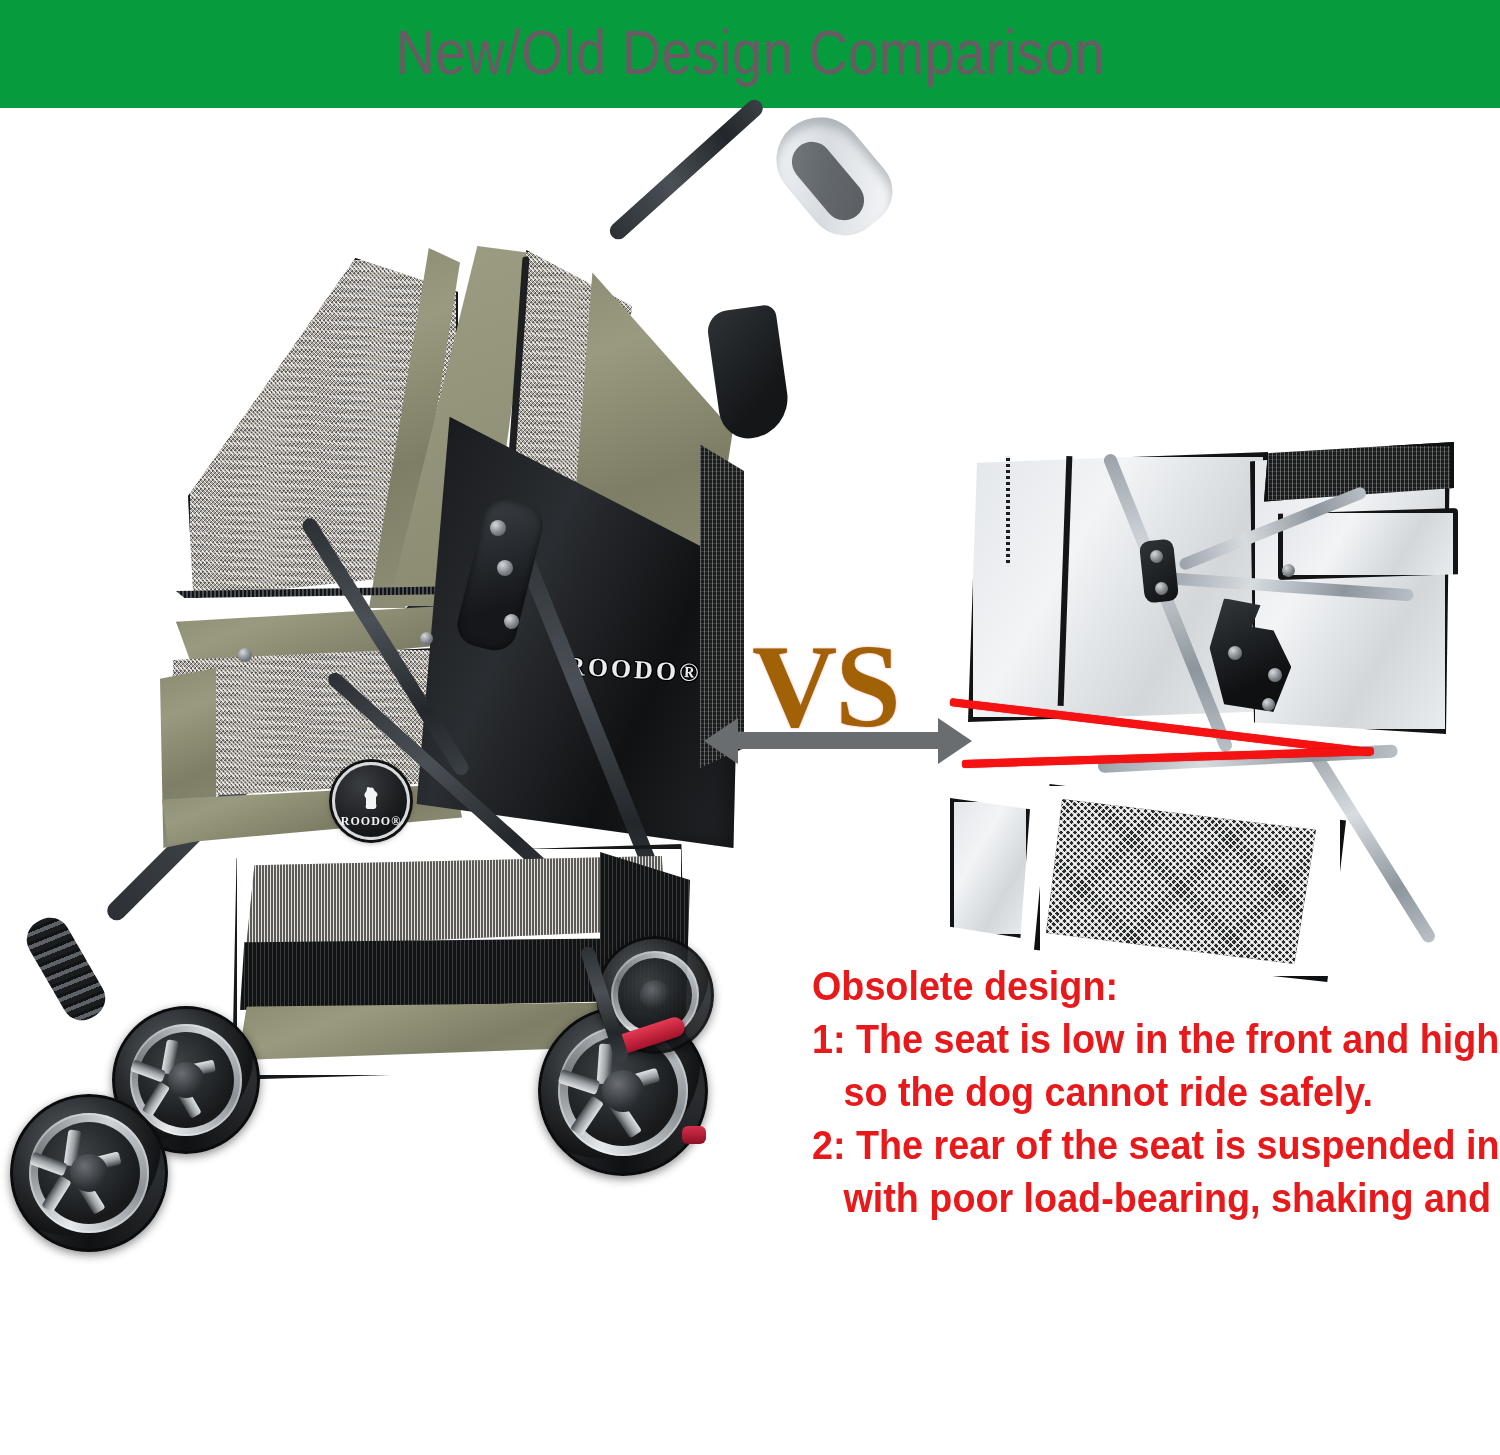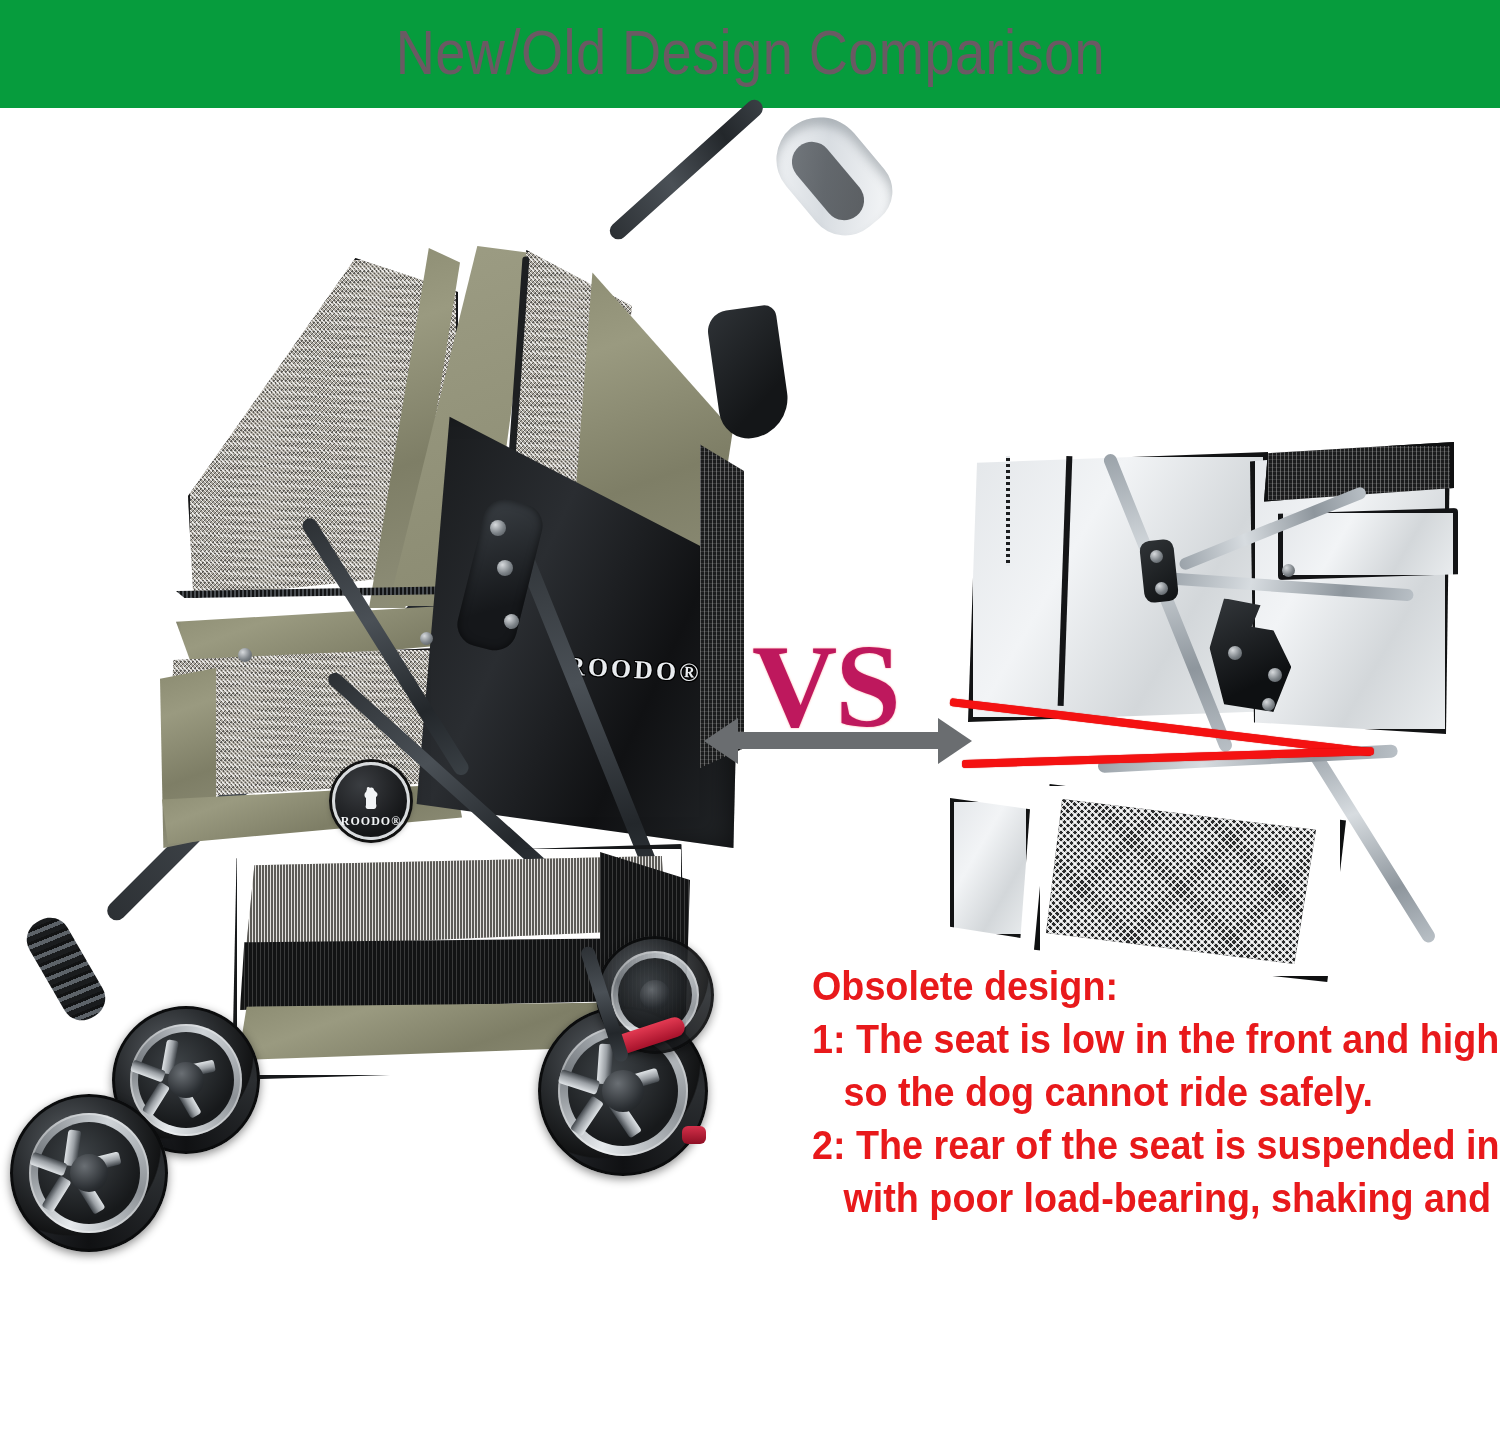--- a/index.html
+++ b/index.html
@@ -80,21 +80,21 @@
     background:radial-gradient(circle at 40% 34%,#3e4347,#17191b 70%);}
   .wheel .hub{position:absolute;border-radius:50%;
     background:radial-gradient(circle at 38% 32%,#6a6f74,#2b2f33 65%,#16181a);}
   .spoke{position:absolute;background:linear-gradient(90deg,#dfe3e6,#9ba0a5 55%,#41464b);border-radius:3px;}
 
   
   .vs-text{
     position:absolute;
     font-family:"Liberation Serif", serif;
     font-weight:700;font-size:118px;line-height:1;
-    color:#be185d;
+    color:#a16207;
     text-shadow:0 0 2px rgba(255,60,60,.55);
     letter-spacing:-2px;
   }
   .arrow-shaft{position:absolute;background:#6a6d70;}
   .arrow-head{position:absolute;width:0;height:0;}
 
   
   .txt-new{
     position:absolute;
     color:#3e4043;

